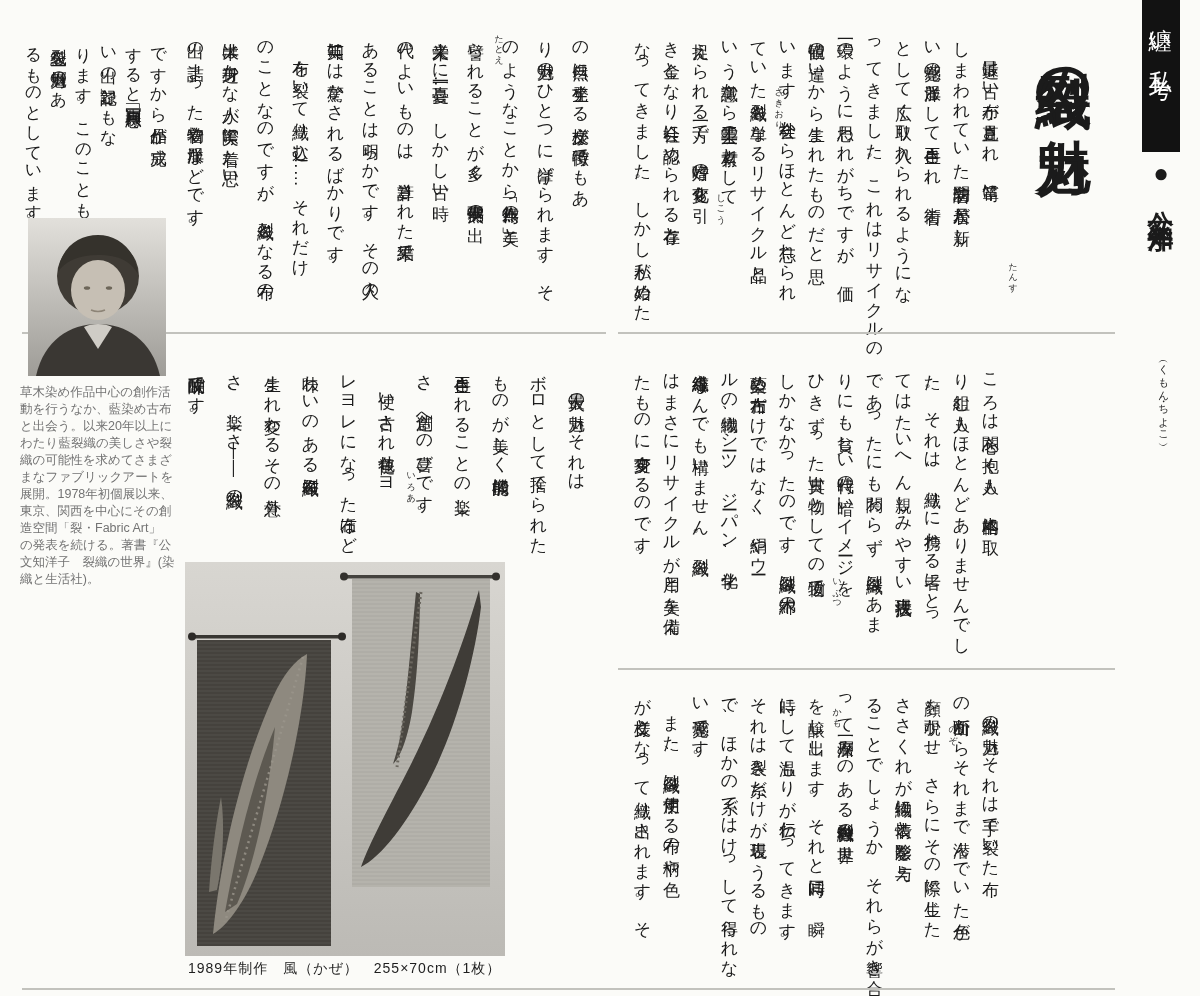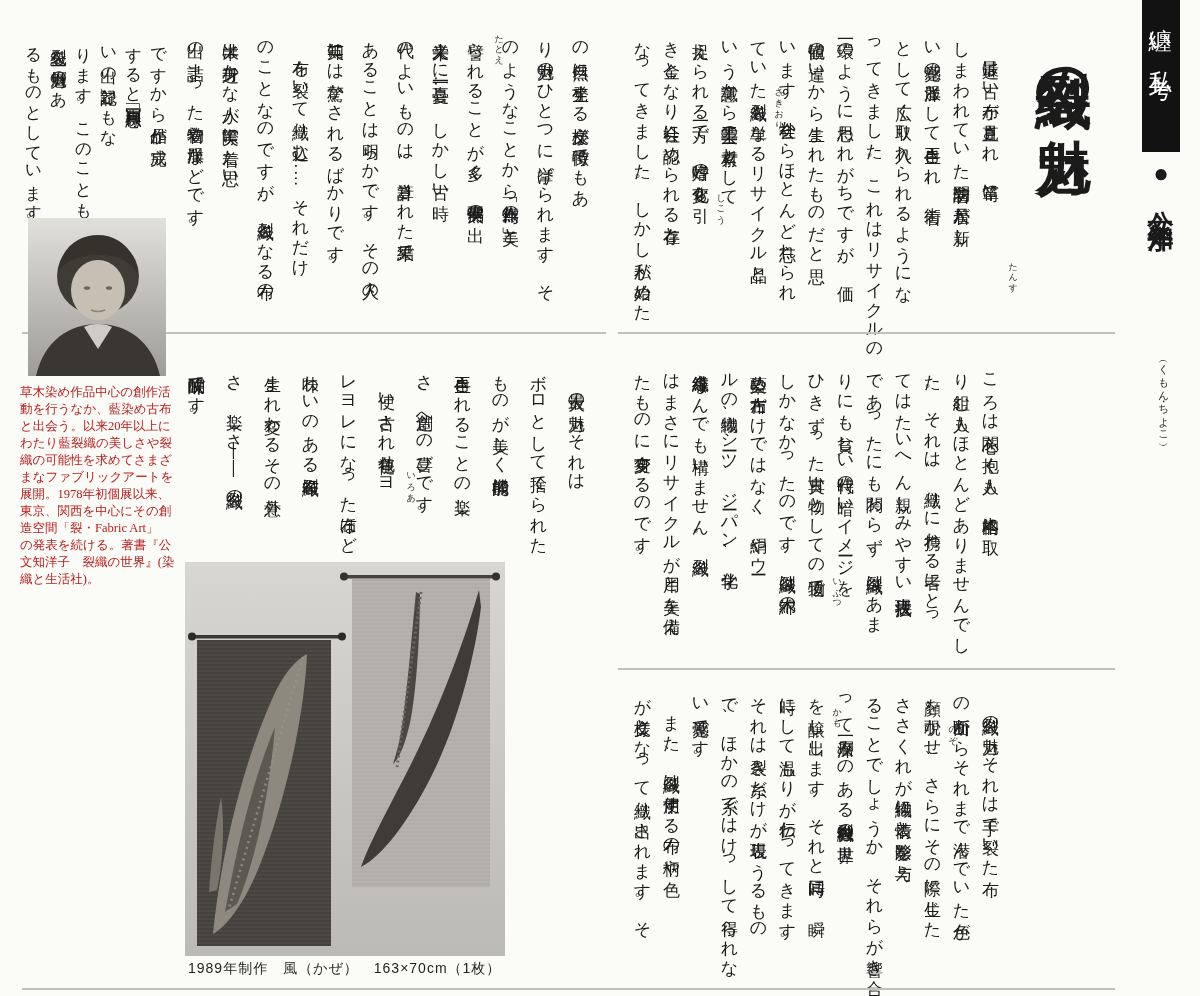--- a/index.html
+++ b/index.html
@@ -79,21 +79,21 @@
 
   
   #portrait{position:absolute;left:28px;top:218px;width:138px;height:158px;}
   #portrait svg{display:block;width:100%;height:100%;}
   #artwork{position:absolute;left:185px;top:562px;width:320px;height:394px;}
   #artwork svg{display:block;width:100%;height:100%;}
 
   
   #bio{
     position:absolute;left:20px;top:384px;width:156px;
-    font-size:12.5px;line-height:17px;white-space:pre-line;color:#b91c1c;font-family:Liberation Serif, serif;
+    font-size:12.5px;line-height:17px;white-space:pre-line;color:#737373;
   }
   #artwork-caption{
     position:absolute;left:188px;top:960px;font-size:14px;
     letter-spacing:1px;color:#1e1e1e;
   }
 </style>
 </head>
 <body>
 
 <div class="page">
@@ -252,15 +252,15 @@
       <circle cx="7" cy="74.5" r="4" fill="#2c2a27"></circle>
       <circle cx="157" cy="74.5" r="4" fill="#2c2a27"></circle>
       <rect x="12" y="78" width="134" height="306" fill="url(#weaveL)"></rect>
       <path d="M28 372 C 34 310 52 215 88 135 C 98 113 110 98 122 92 C 120 140 106 225 74 305 C 60 340 42 364 28 372 Z" fill="#8e897f"></path>
       <path d="M40 350 C 50 295 65 225 90 165 C 84 235 70 300 52 342 Z" fill="#5d5951"></path>
       <path d="M24 330 C 26 300 30 265 36 235 C 40 262 38 300 32 328 Z" fill="#7a766d"></path>
       <line x1="118" y1="95" x2="40" y2="360" stroke="#9b968c" stroke-width="2.5" stroke-dasharray="2 4" opacity="0.8"></line>
     </svg>
   </div>
 
-  <div id="artwork-caption">1989年制作　風（かぜ）　163×70cm（1枚）</div>
+  <div id="artwork-caption">1989年制作　風（かぜ）　255×70cm（1枚）</div>
 
 </div>
 
 </body></html>

